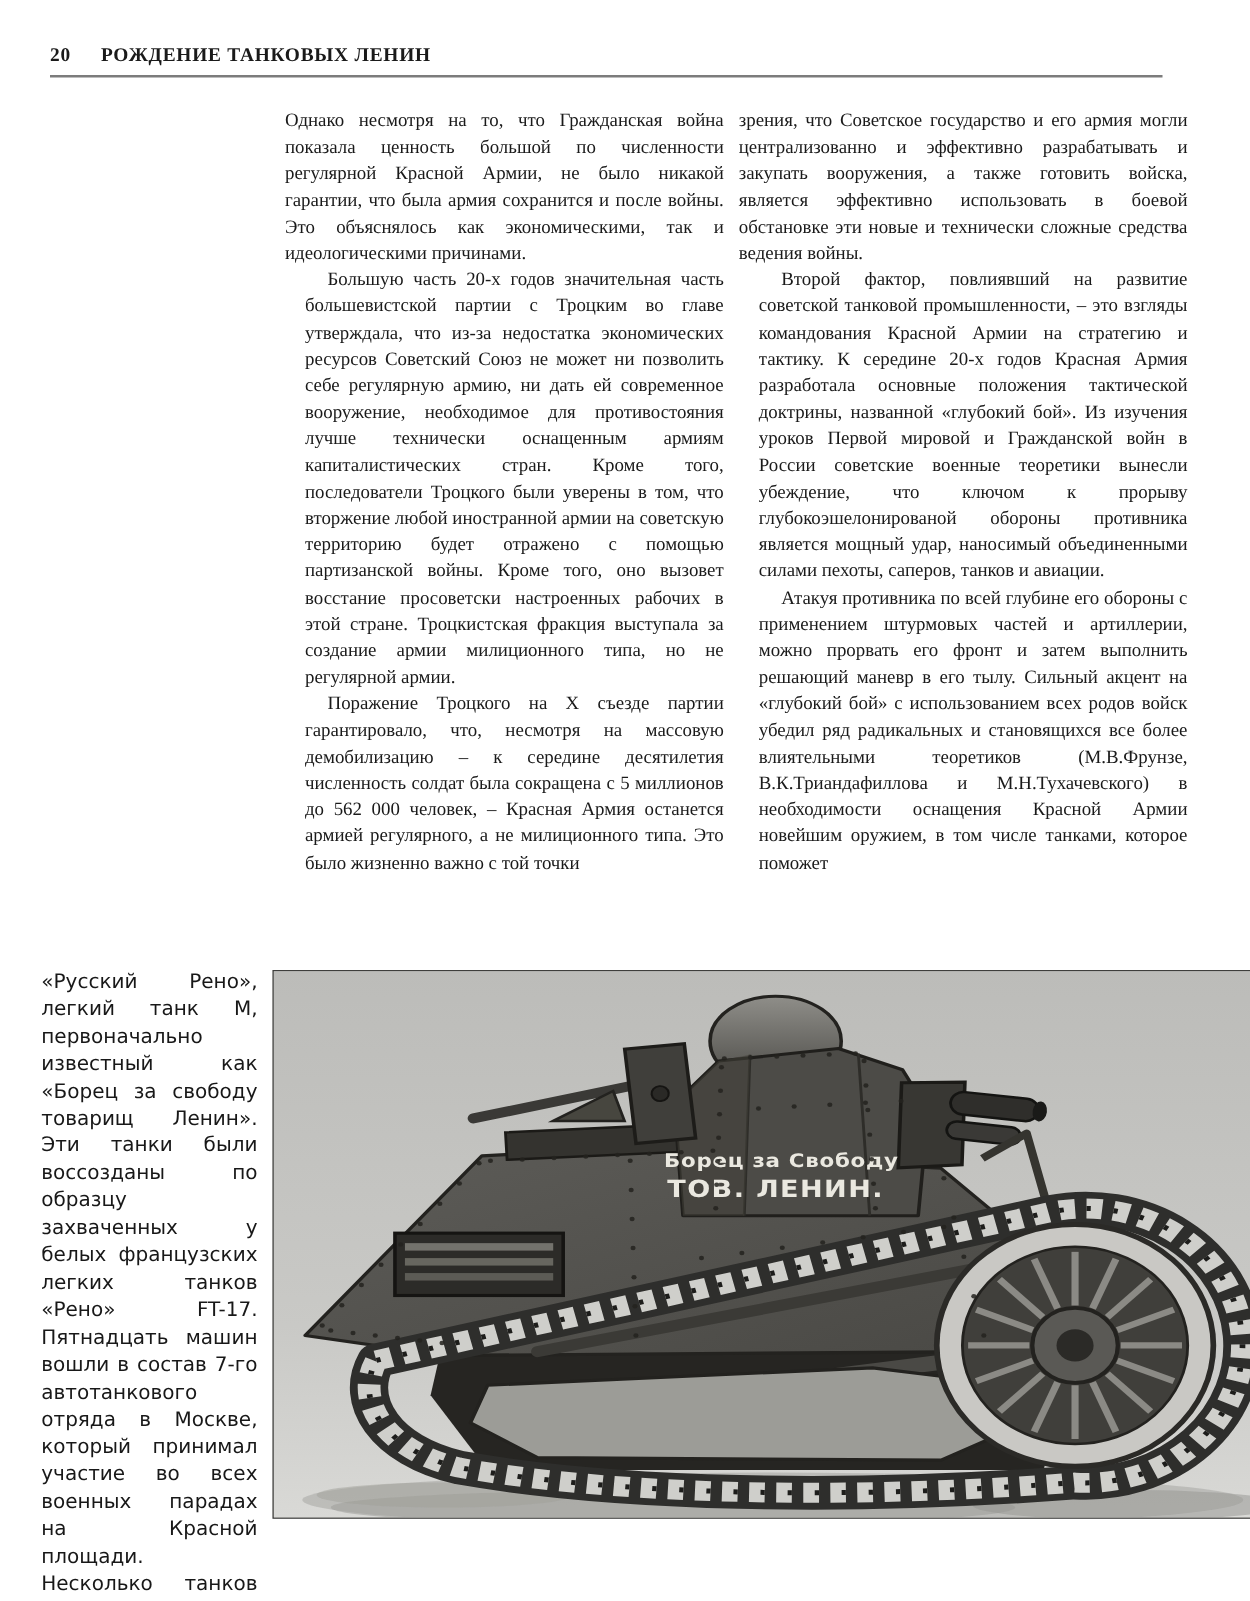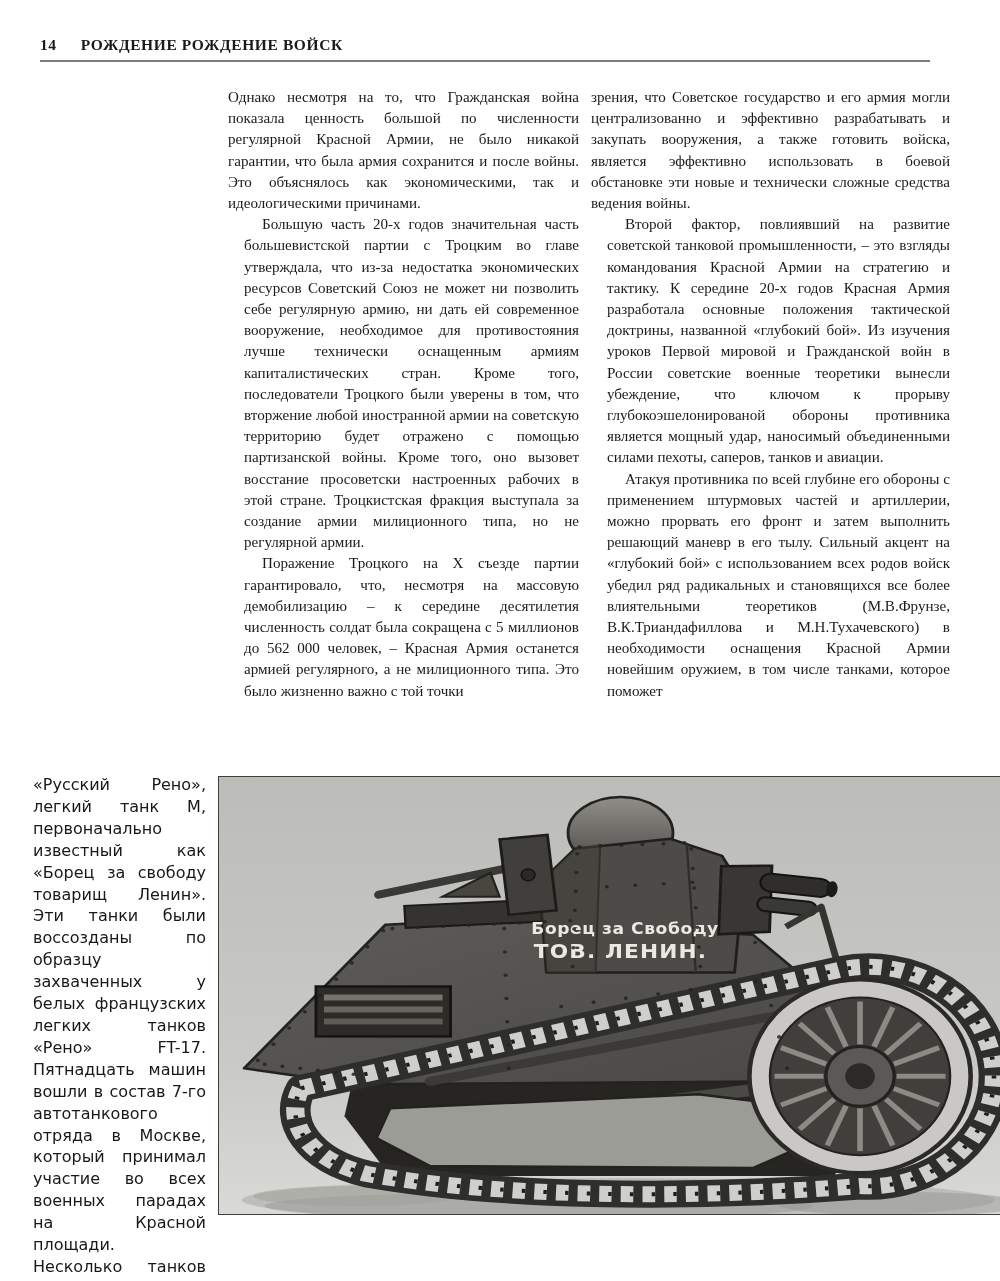--- a/index.html
+++ b/index.html
@@ -29,22 +29,22 @@
   .figure{position:absolute;left:218px;top:776px;width:813px;height:439px;
     border:1px solid #3e3e3c;box-sizing:border-box;background:#c9c9c6;}
   .figure svg{display:block;width:100%;height:100%;}
   .tank-label{font-family:"DejaVu Sans","Liberation Sans",sans-serif;font-weight:bold;}
 </style>
 </head>
 <body>
 
 <div class="header">
   <div class="header-line">
-    <span>14</span>
-    <span>РОЖДЕНИЕ РОЖДЕНИЕ ВОЙСК</span>
+    <span>20</span>
+    <span>РОЖДЕНИЕ ТАНКОВЫХ ЛЕНИН</span>
   </div>
 </div>
 <div class="header-rule"></div>
 
 <div class="col col-left">
     <p>Однако несмотря на то, что Гражданская война показала ценность большой по численности регулярной Красной Армии, не было никакой гарантии, что была армия сохранится и после войны. Это объяснялось как экономическими, так и идеологическими причинами.</p>
     <p class="indent">Большую часть 20-х годов значительная часть большевистской партии с Троцким во главе утверждала, что из-за недостатка экономических ресурсов Советский Союз не может ни позволить себе регулярную армию, ни дать ей современное вооружение, необходимое для противостояния лучше технически оснащенным армиям капиталистических стран. Кроме того, последователи Троцкого были уверены в том, что вторжение любой иностранной армии на советскую территорию будет отражено с помощью партизанской войны. Кроме того, оно вызовет восстание просоветски настроенных рабочих в этой стране. Троцкистская фракция выступала за создание армии милиционного типа, но не регулярной армии.</p>
     <p class="indent">Поражение Троцкого на X съезде партии гарантировало, что, несмотря на массовую демобилизацию – к середине десятилетия численность солдат была сокращена с 5 миллионов до 562 000 человек, – Красная Армия останется армией регулярного, а не милиционного типа. Это было жизненно важно с той точки</p>
   </div>
 

